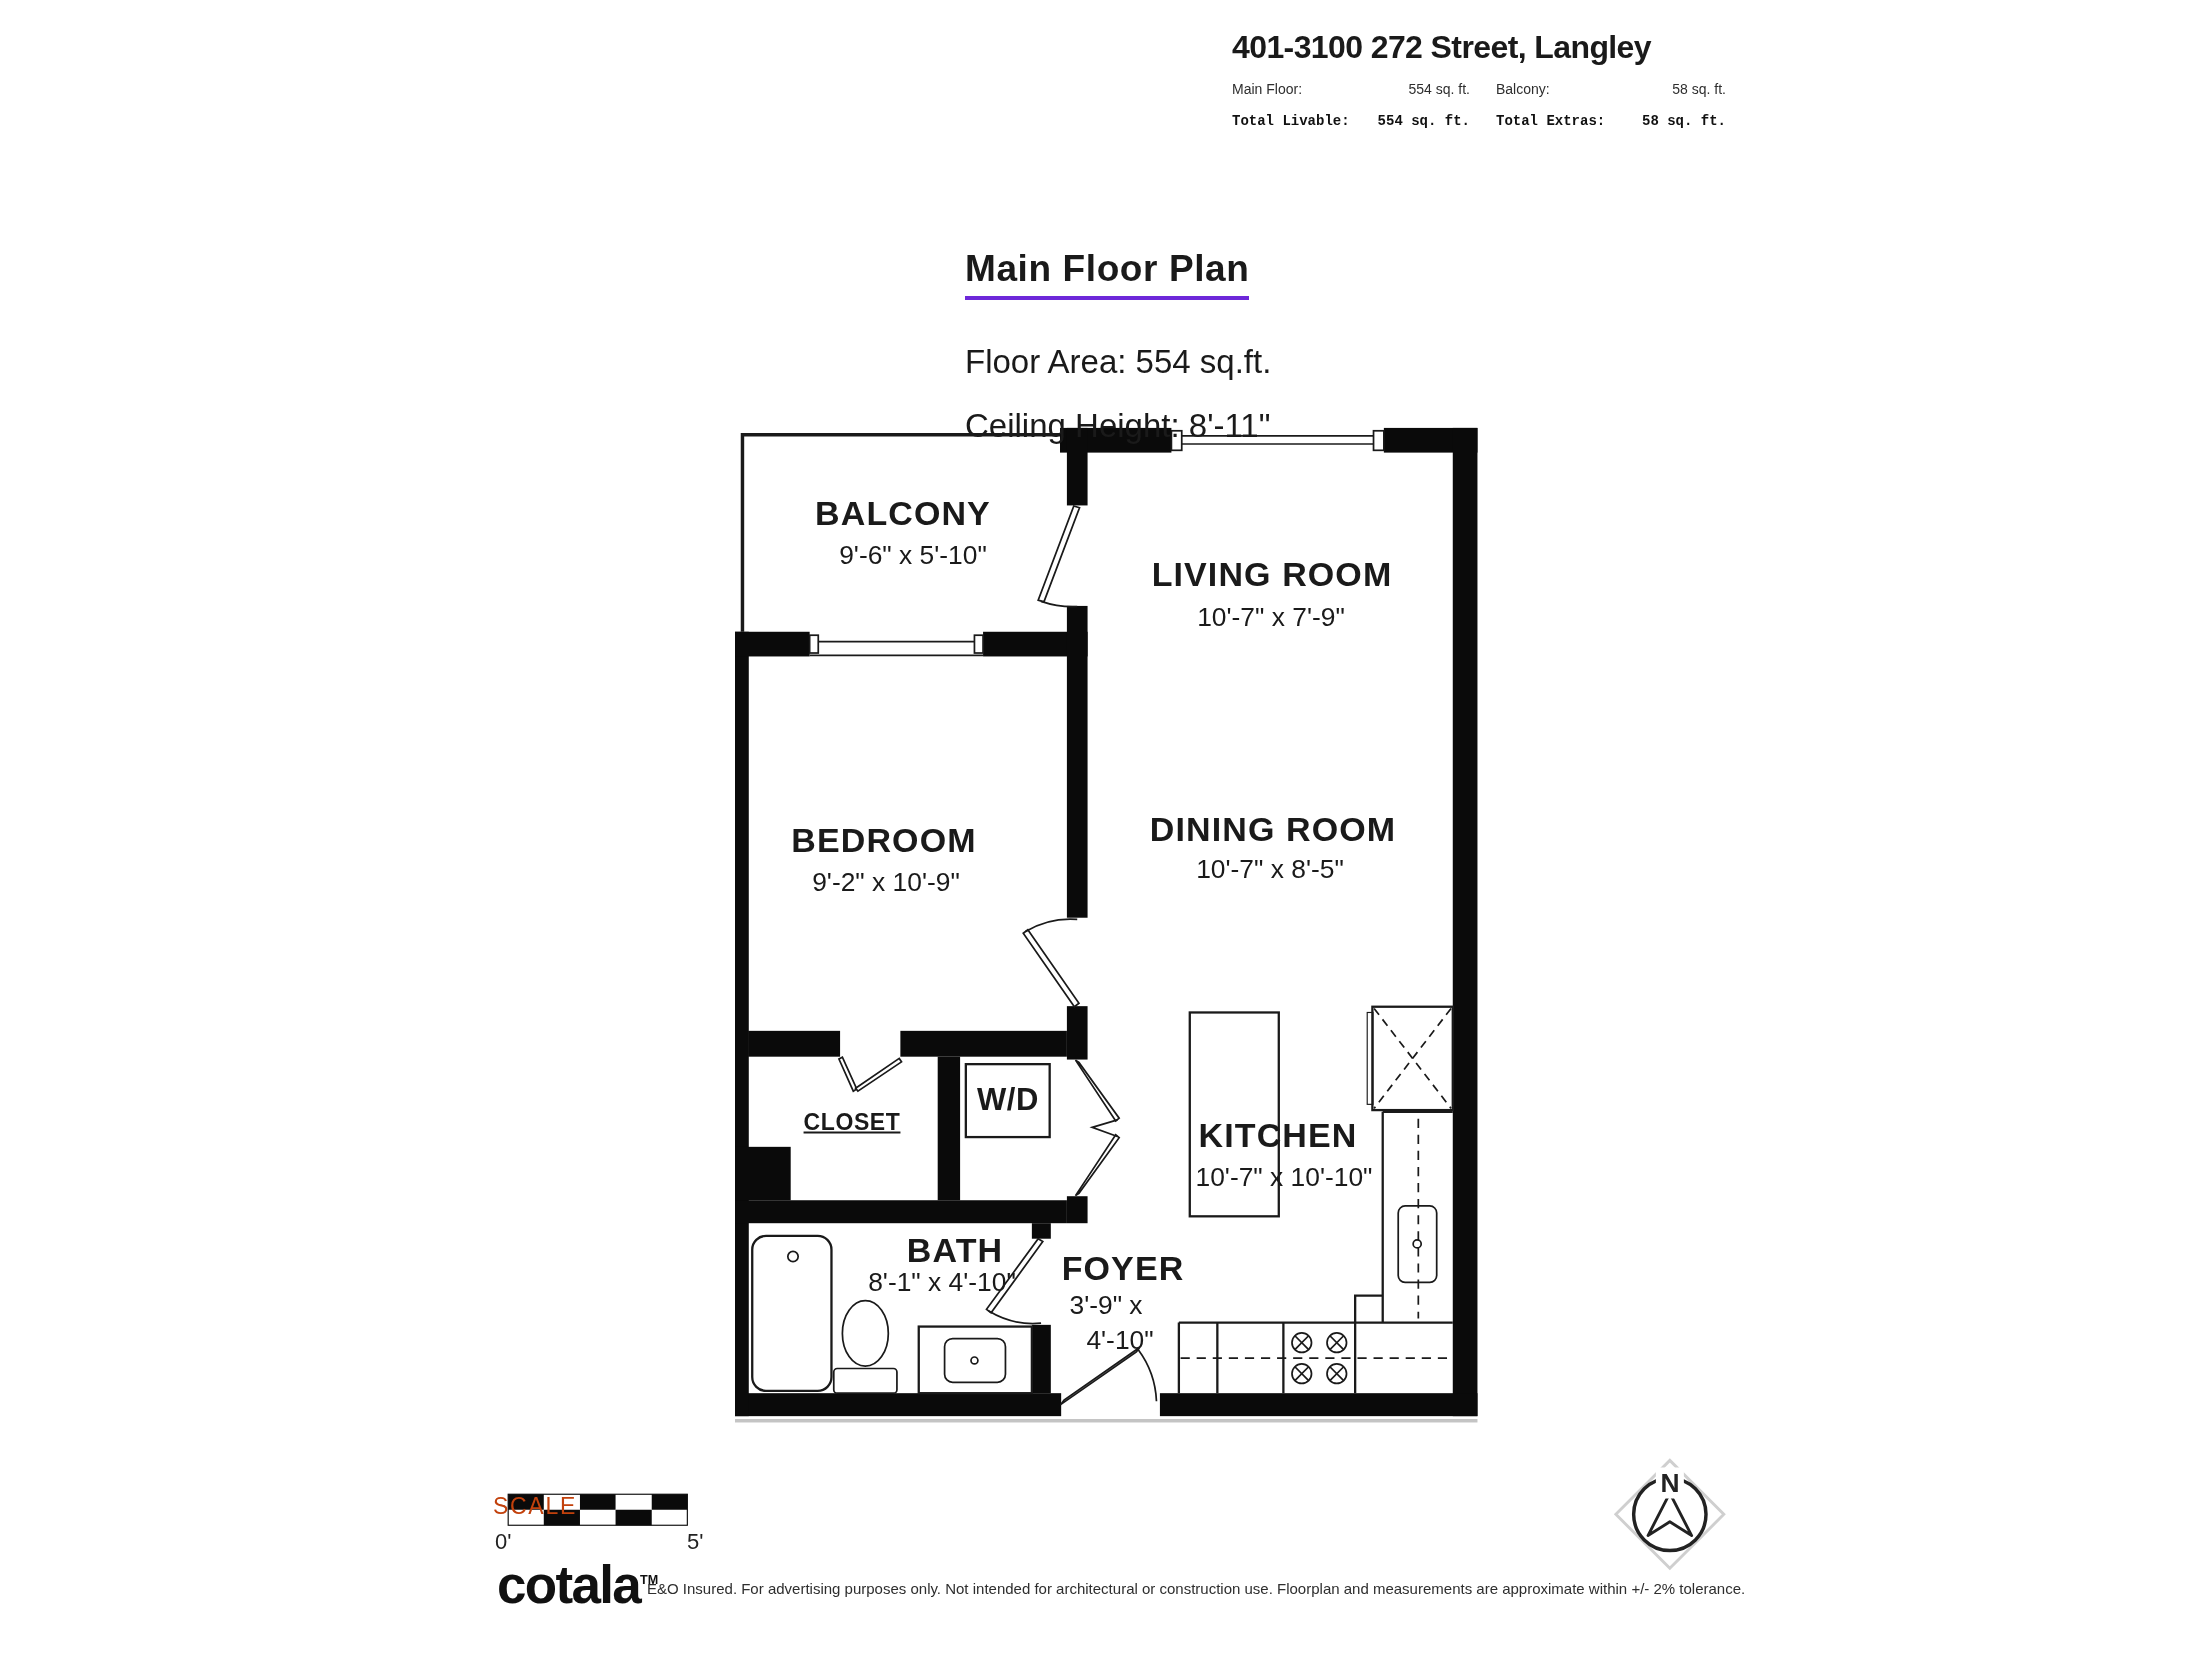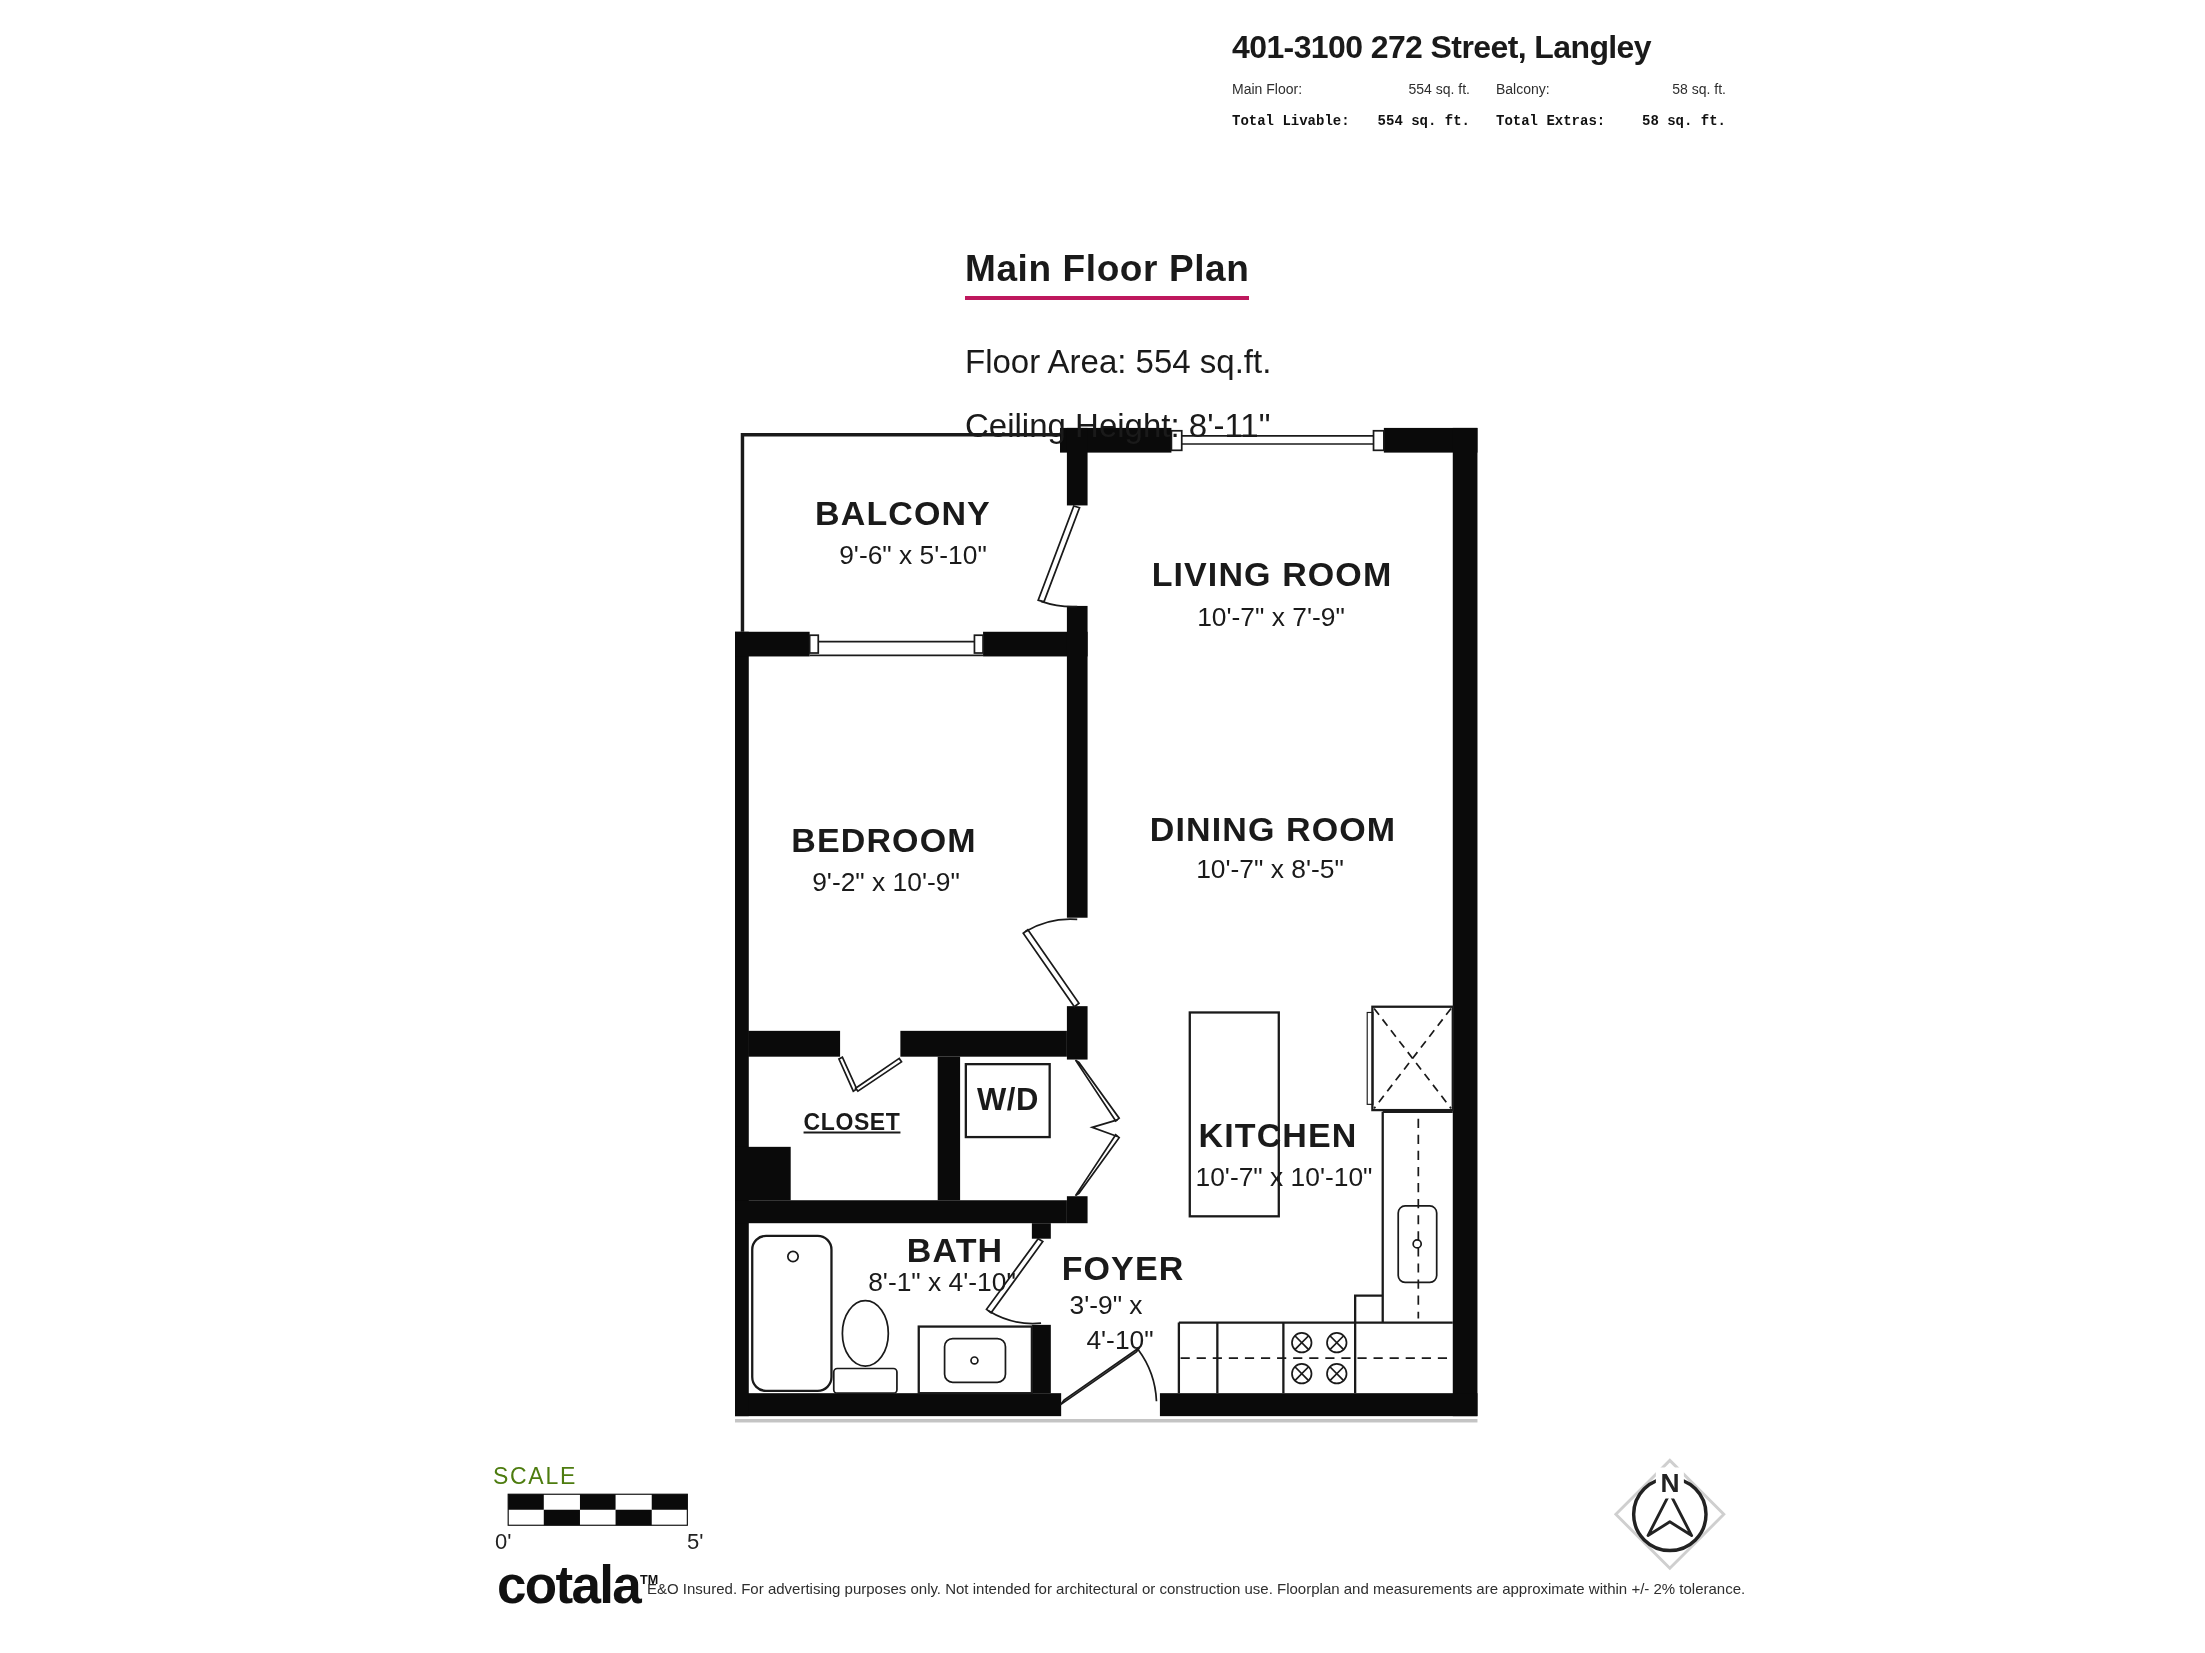--- a/index.html
+++ b/index.html
@@ -8,29 +8,29 @@
     font-family:"Liberation Sans",sans-serif;color:#1a1a1a;overflow:hidden;
   }
   .abs{position:absolute;white-space:nowrap;}
   .ctr{transform:translate(-50%,-50%);}
   
   .hdr-title{font-size:32px;font-weight:700;letter-spacing:-0.6px;}
   .stat{font-size:14px;color:#2e2e2e;}
   .stat.b{font-weight:700;color:#111;font-family:Liberation Mono, monospace;}
   .stat.val{text-align:right;}
   
-  .plan-head{font-size:37px;font-weight:700;letter-spacing:0.6px;border-bottom:4px solid #be185d;padding-bottom:5.7px;display:inline-block;}
+  .plan-head{font-size:37px;font-weight:700;letter-spacing:0.6px;border-bottom:4px solid #6d28d9;padding-bottom:5.7px;display:inline-block;}
   .plan-sub{font-size:33px;}
   
   .room-name{font-weight:700;font-size:34px;letter-spacing:1.1px;}
   .room-dims{font-size:26.4px;}
   .small-name{font-size:23px;letter-spacing:0.6px;text-decoration:underline;}
   .wd-name{font-size:31px;font-weight:700;letter-spacing:0.6px;}
   
-  .scale-word{font-size:23px;letter-spacing:1.7px;color:#4d7c0f;}
+  .scale-word{font-size:23px;letter-spacing:1.7px;color:#c2410c;margin-top:30px;}
   .scale-num{font-size:22px;color:#222;}
   .brand{font-size:53px;font-weight:700;letter-spacing:-1.7px;color:#111;}
   .brand sup{font-size:12.6px;letter-spacing:0;}
   .disclaimer{font-size:15px;color:#2e2e2e;}
   .north-n{font-size:26.4px;font-weight:700;background:#ffffff;padding:0 4.6px;color:#222;}
   svg{position:absolute;left:0;top:0;}
 </style>
 </head>
 <body>
 

